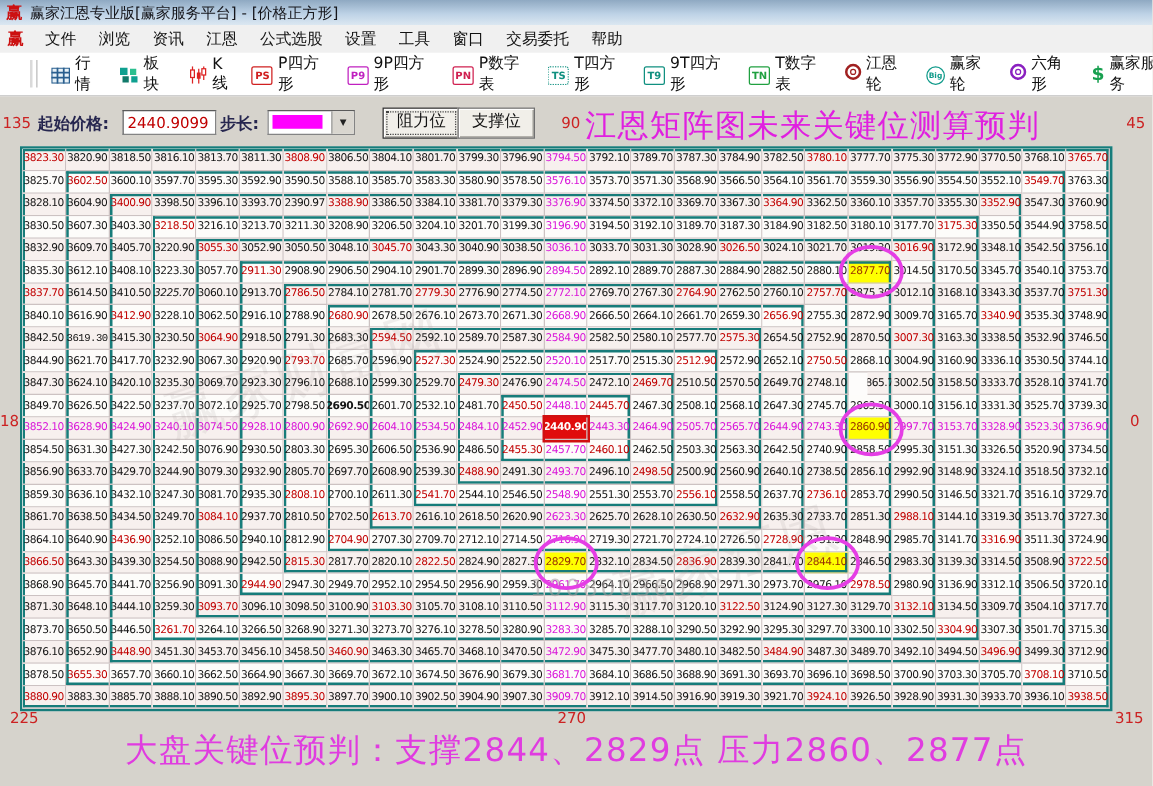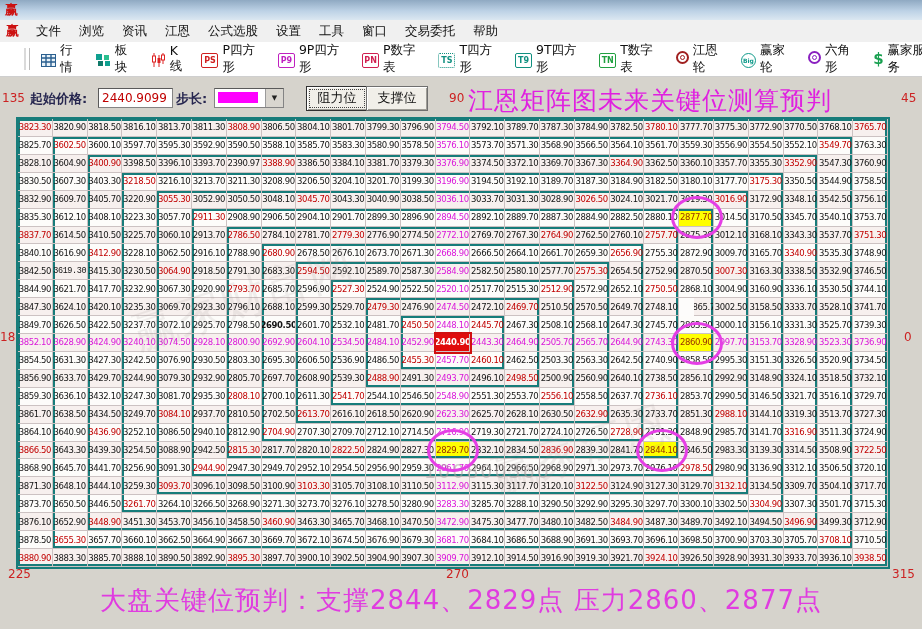--- a/index.html
+++ b/index.html
@@ -67,20 +67,21 @@
   .wm-id{position:absolute;color:#a8a0a0;opacity:0.55;font-size:19px;letter-spacing:2px;
     pointer-events:none;z-index:2;}
   .annotation{position:absolute;left:0;top:583px;width:922px;text-align:center;
     font-size:26px;color:#e03ce0;letter-spacing:1px;white-space:nowrap;}
 </style>
 </head>
 <body>
 
 <div class="titlebar">
   <span class="title-logo">赢</span>
+  <span class="title-text">赢家江恩专业版[赢家服务平台] - [价格正方形]</span>
 </div>
 
 <div class="menubar">
   <span class="menu-logo">赢</span>
   <span id="menu-items" style="display:flex;">
       <span class="menu-item">文件</span>
       <span class="menu-item">浏览</span>
       <span class="menu-item">资讯</span>
       <span class="menu-item">江恩</span>
       <span class="menu-item">公式选股</span>
@@ -335,21 +336,21 @@
     <div class="cell r-odd" style="box-shadow: rgb(23, 124, 122) 0px 2px 0px inset;">2880.10</div>
     <div class="cell r-odd yel" style="box-shadow: rgb(23, 124, 122) -2px 0px 0px inset, rgb(23, 124, 122) 0px 2px 0px inset;">2877.70</div>
     <div class="cell r-odd" style="box-shadow: rgb(23, 124, 122) -2px 0px 0px inset;">3014.50</div>
     <div class="cell r-odd" style="box-shadow: rgb(23, 124, 122) -2px 0px 0px inset;">3170.50</div>
     <div class="cell r-odd" style="box-shadow: rgb(23, 124, 122) -2px 0px 0px inset;">3345.70</div>
     <div class="cell r-odd" style="box-shadow: rgb(23, 124, 122) -2px 0px 0px inset;">3540.10</div>
     <div class="cell r-odd" style="box-shadow: rgb(23, 124, 122) -2px 0px 0px inset;">3753.70</div>
     <div class="cell r-even red" style="box-shadow: rgb(23, 124, 122) 2px 0px 0px inset;">3837.70</div>
     <div class="cell r-even" style="box-shadow: rgb(23, 124, 122) 2px 0px 0px inset;">3614.50</div>
     <div class="cell r-even" style="box-shadow: rgb(23, 124, 122) 2px 0px 0px inset;">3410.50</div>
-    <div class="cell r-even" style="box-shadow: rgb(23, 124, 122) 2px 0px 0px inset;">3225.70</div>
+    <div class="cell r-even" style="box-shadow: rgb(23, 124, 122) 2px 0px 0px inset; font-style: italic;">3225.70</div>
     <div class="cell r-even" style="box-shadow: rgb(23, 124, 122) 2px 0px 0px inset;">3060.10</div>
     <div class="cell r-even" style="box-shadow: rgb(23, 124, 122) 2px 0px 0px inset;">2913.70</div>
     <div class="cell r-even red" style="box-shadow: rgb(23, 124, 122) 2px 0px 0px inset, rgb(23, 124, 122) 0px 2px 0px inset;">2786.50</div>
     <div class="cell r-even" style="box-shadow: rgb(23, 124, 122) 0px 2px 0px inset;">2784.10</div>
     <div class="cell r-even" style="box-shadow: rgb(23, 124, 122) 0px 2px 0px inset;">2781.70</div>
     <div class="cell r-even red" style="box-shadow: rgb(23, 124, 122) 0px 2px 0px inset;">2779.30</div>
     <div class="cell r-even" style="box-shadow: rgb(23, 124, 122) 0px 2px 0px inset;">2776.90</div>
     <div class="cell r-even" style="box-shadow: rgb(23, 124, 122) 0px 2px 0px inset;">2774.50</div>
     <div class="cell r-even mag" style="box-shadow: rgb(23, 124, 122) 0px 2px 0px inset;">2772.10</div>
     <div class="cell r-even" style="box-shadow: rgb(23, 124, 122) 0px 2px 0px inset;">2769.70</div>

